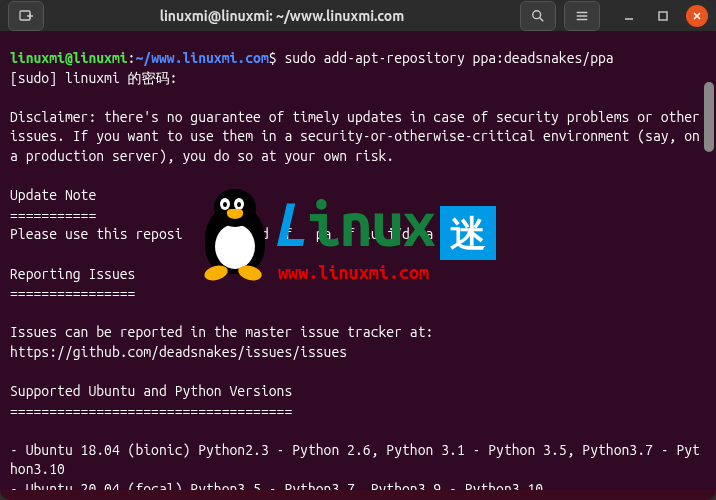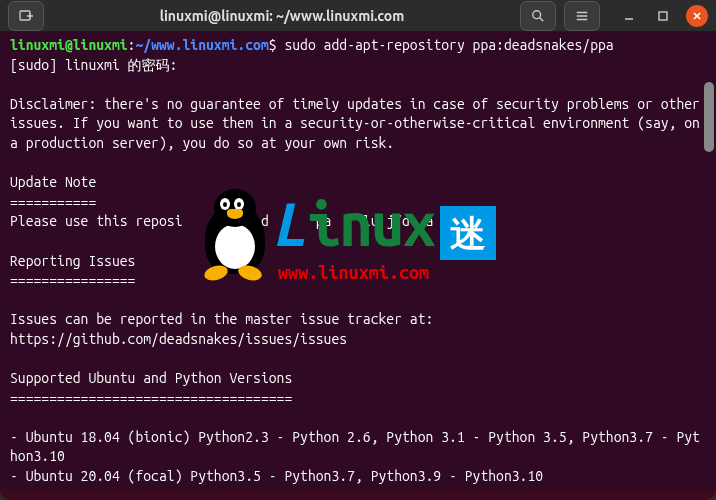--- a/index.html
+++ b/index.html
@@ -93,21 +93,21 @@
       border-radius: 50%;
       background: #e95420;
       display: flex;
       align-items: center;
       justify-content: center;
       color: #fff;
       cursor: pointer;
       font-size: 12px;
     }
     .terminal-body {
-      padding: 4px 10px;
+      padding: 17px 10px;
       font-family: 'Ubuntu Mono', 'Courier New', monospace;
       font-size: 14px;
       line-height: 1.4;
       color: #fff;
       height: calc(100% - 42px);
       overflow-y: auto;
       position: relative;
       background: #300a24;
     }
     .prompt-user { color: #4ce64c; font-weight: bold; }

